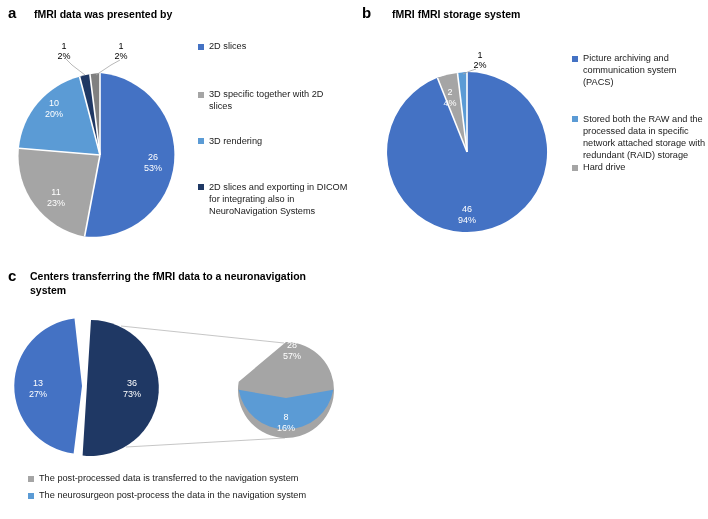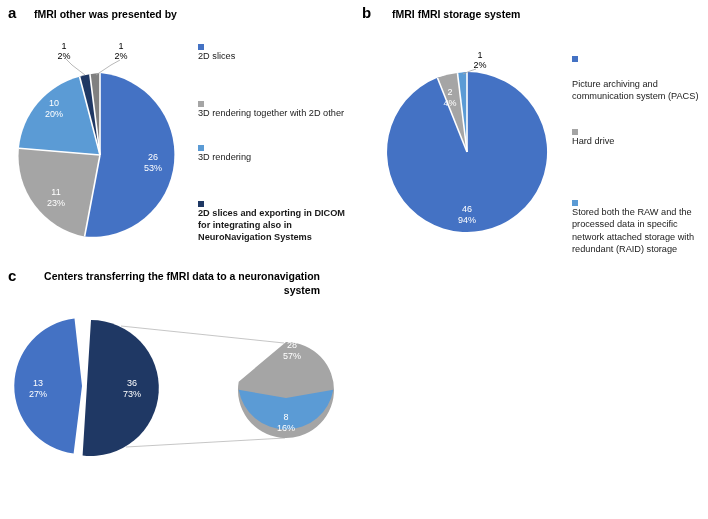--- a/index.html
+++ b/index.html
@@ -23,29 +23,28 @@
   }
 
   
   .panel-title{
     position:absolute;
     font-weight:bold;
     font-size:10.5px;
     line-height:1.35;
     color:#000;
   }
-  .title-center{text-align:right;}
+  .title-center{text-align:left;}
 
   
   .legend{position:absolute;}
   .legend-item{
     display:flex;
     align-items:flex-start;
     margin-bottom:0px;
-    flex-direction:column;
   }
   .legend-swatch{
     width:6px;height:6px;
     flex:0 0 6px;
     margin-top:3.5px;
     margin-right:5px;
   }
   .legend-label{
     font-size:9.2px;
     line-height:12.2px;
@@ -70,21 +69,21 @@
   .leader{stroke:#a6a6a6;stroke-width:0.8;fill:none;}
   .connector{stroke:#bfbfbf;stroke-width:0.9;fill:none;}
   .sep{stroke:#ffffff;stroke-width:1.6;}
 </style>
 </head>
 <body>
 
 <div class="panel" style="left:0;top:0;width:354px;height:260px;">
 
   <div class="panel-letter" style="left:8px;top:5px;">a</div>
-  <div class="panel-title" style="left:34px;top:7px;width:200px;">fMRI other was presented by</div>
+  <div class="panel-title" style="left:34px;top:7px;width:200px;">fMRI data was presented by</div>
 
   <svg width="200" height="210" style="position:absolute;left:8px;top:38px;">
 
     <path fill="#4472C4" d="M 92 35 A 82 82 0 1 1 76.6 198.5 Z"></path>
 
     <path fill="#A5A5A5" d="M 92 117 L 76.6 198.5 A 82 82 0 0 1 10.9 110.3 Z"></path>
 
     <path fill="#5B9BD5" d="M 92 117 L 10.9 110.3 A 82 82 0 0 1 71.6 38.7 Z"></path>
 
     <path fill="#1F3864" d="M 92 117 L 71.6 38.7 A 82 82 0 0 1 81.9 36.2 Z"></path>
@@ -115,27 +114,27 @@
     <text class="outside-label" x="113" y="21">2%</text>
   </svg>
 
   <div class="legend" style="left:198px;top:40px;width:150px;">
     <div class="legend-item" style="margin-bottom:36px;">
       <span class="legend-swatch" style="background:#4472C4;"></span>
       <span class="legend-label">2D slices</span>
     </div>
     <div class="legend-item" style="margin-bottom:22px;">
       <span class="legend-swatch" style="background:#A5A5A5;"></span>
-      <span class="legend-label">3D rendering together with  2D other</span>
+      <span class="legend-label">3D specific together with  2D slices</span>
     </div>
     <div class="legend-item" style="margin-bottom:34px;">
       <span class="legend-swatch" style="background:#5B9BD5;"></span>
       <span class="legend-label">3D rendering</span>
     </div>
-    <div class="legend-item" style="margin-bottom:9px;font-weight:bold;">
+    <div class="legend-item" style="margin-bottom:9px;">
       <span class="legend-swatch" style="background:#1F3864;"></span>
       <span class="legend-label">2D slices and exporting in DICOM for integrating also in NeuroNavigation Systems</span>
     </div>
   </div>
 </div>
 
 <div class="panel" style="left:354px;top:0;width:354px;height:260px;">
 
   <div class="panel-letter" style="left:8px;top:5px;">b</div>
   <div class="panel-title" style="left:38px;top:7px;width:200px;">fMRI fMRI storage system</div>
@@ -157,32 +156,32 @@
 
     <text class="slice-label" x="66" y="40">2</text>
     <text class="slice-label" x="66" y="51">4%</text>
 
     <path class="leader" d="M 92 14 L 86 16 L 79 19"></path>
     <text class="outside-label" x="96" y="3">1</text>
     <text class="outside-label" x="96" y="13">2%</text>
   </svg>
 
   <div class="legend" style="left:218px;top:52px;width:136px;">
-    <div class="legend-item" style="margin-bottom:24px;gap:16px;">
+    <div class="legend-item" style="margin-bottom:24px;">
       <span class="legend-swatch" style="background:#4472C4;"></span>
       <span class="legend-label">Picture archiving and communication system (PACS)</span>
+    </div>
+    <div class="legend-item">
+      <span class="legend-swatch" style="background:#5B9BD5;"></span>
+      <span class="legend-label">Stored both the RAW and the processed data in specific network attached storage with redundant (RAID) storage</span>
     </div>
     <div class="legend-item" style="margin-bottom:49px;">
       <span class="legend-swatch" style="background:#A5A5A5;"></span>
       <span class="legend-label">Hard drive</span>
     </div>
-    <div class="legend-item">
-      <span class="legend-swatch" style="background:#5B9BD5;"></span>
-      <span class="legend-label">Stored both the RAW and the processed data in specific network attached storage with redundant (RAID) storage</span>
-    </div>
   </div>
 </div>
 
 <div class="panel" style="left:0;top:260px;width:708px;height:259px;">
 
   <div class="panel-letter" style="left:8px;top:8px;">c</div>
   <div class="panel-title title-center" style="left:30px;top:9px;width:290px;">Centers transferring the fMRI data to a neuronavigation system</div>
 
   <svg width="360" height="170" style="position:absolute;left:8px;top:55px;">
 
@@ -207,13 +206,23 @@
       <path fill="#5B9BD5" d="M 278 75 L 230.7 66.7 A 48 48 0 0 0 325.3 66.7 Z"></path>
     </g>
 
     <text class="slice-label" x="284" y="33">28</text>
     <text class="slice-label" x="284" y="44">57%</text>
 
     <text class="slice-label" x="278" y="105">8</text>
     <text class="slice-label" x="278" y="116">16%</text>
   </svg>
 
+  <div class="legend" style="left:28px;top:212px;width:330px;">
+    <div class="legend-item" style="margin-bottom:5px;">
+      <span class="legend-swatch" style="background:#A5A5A5;"></span>
+      <span class="legend-label">The post-processed data is transferred to the navigation system</span>
+    </div>
+    <div class="legend-item">
+      <span class="legend-swatch" style="background:#5B9BD5;"></span>
+      <span class="legend-label">The neurosurgeon post-process the data in the navigation system</span>
+    </div>
+  </div>
 </div>
 
 </body></html>

